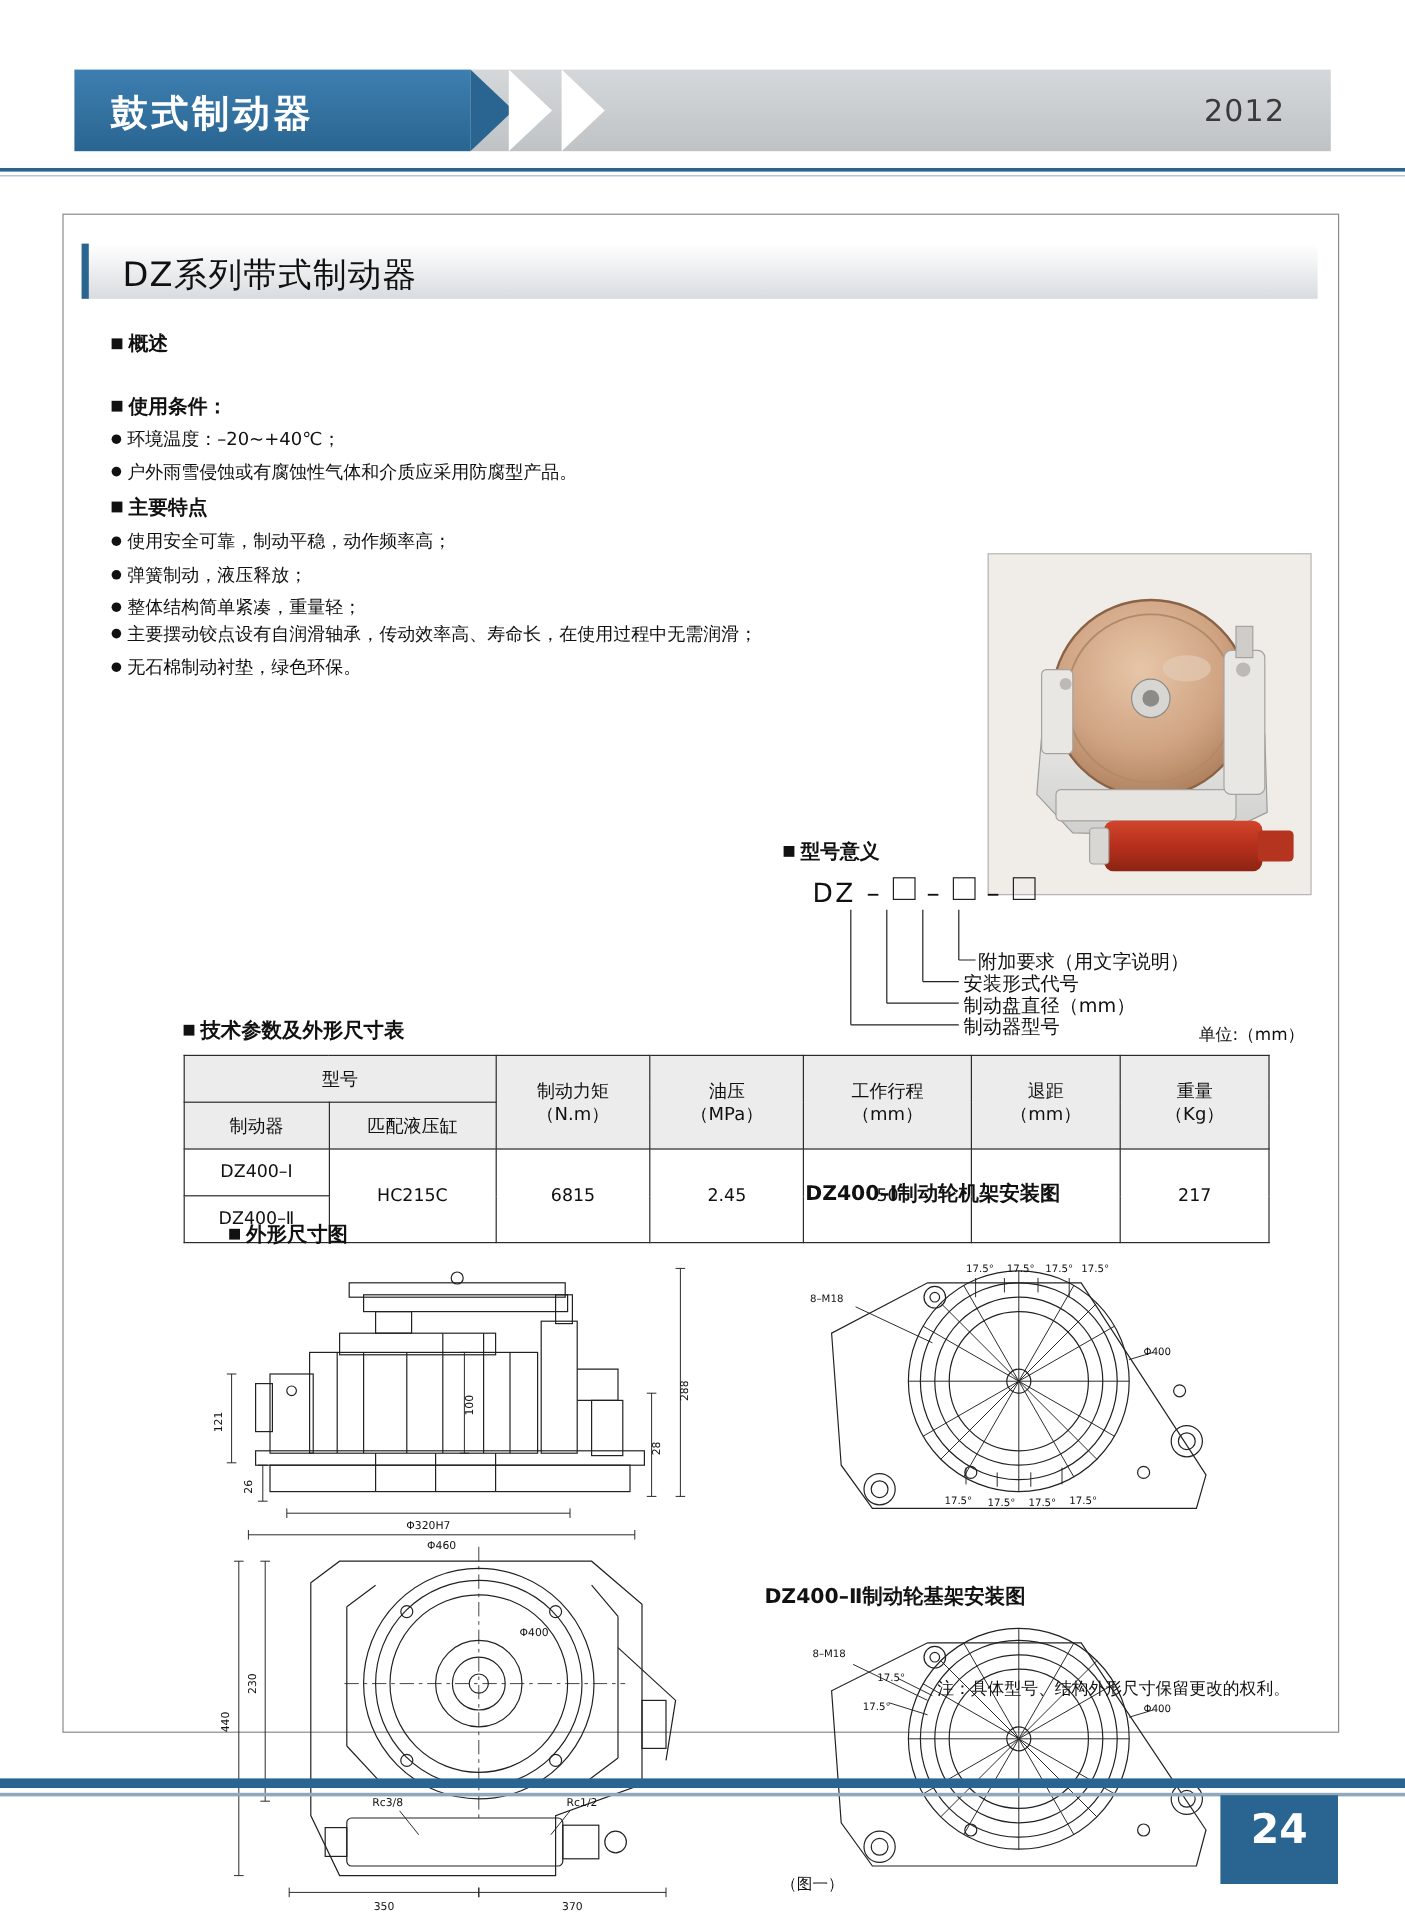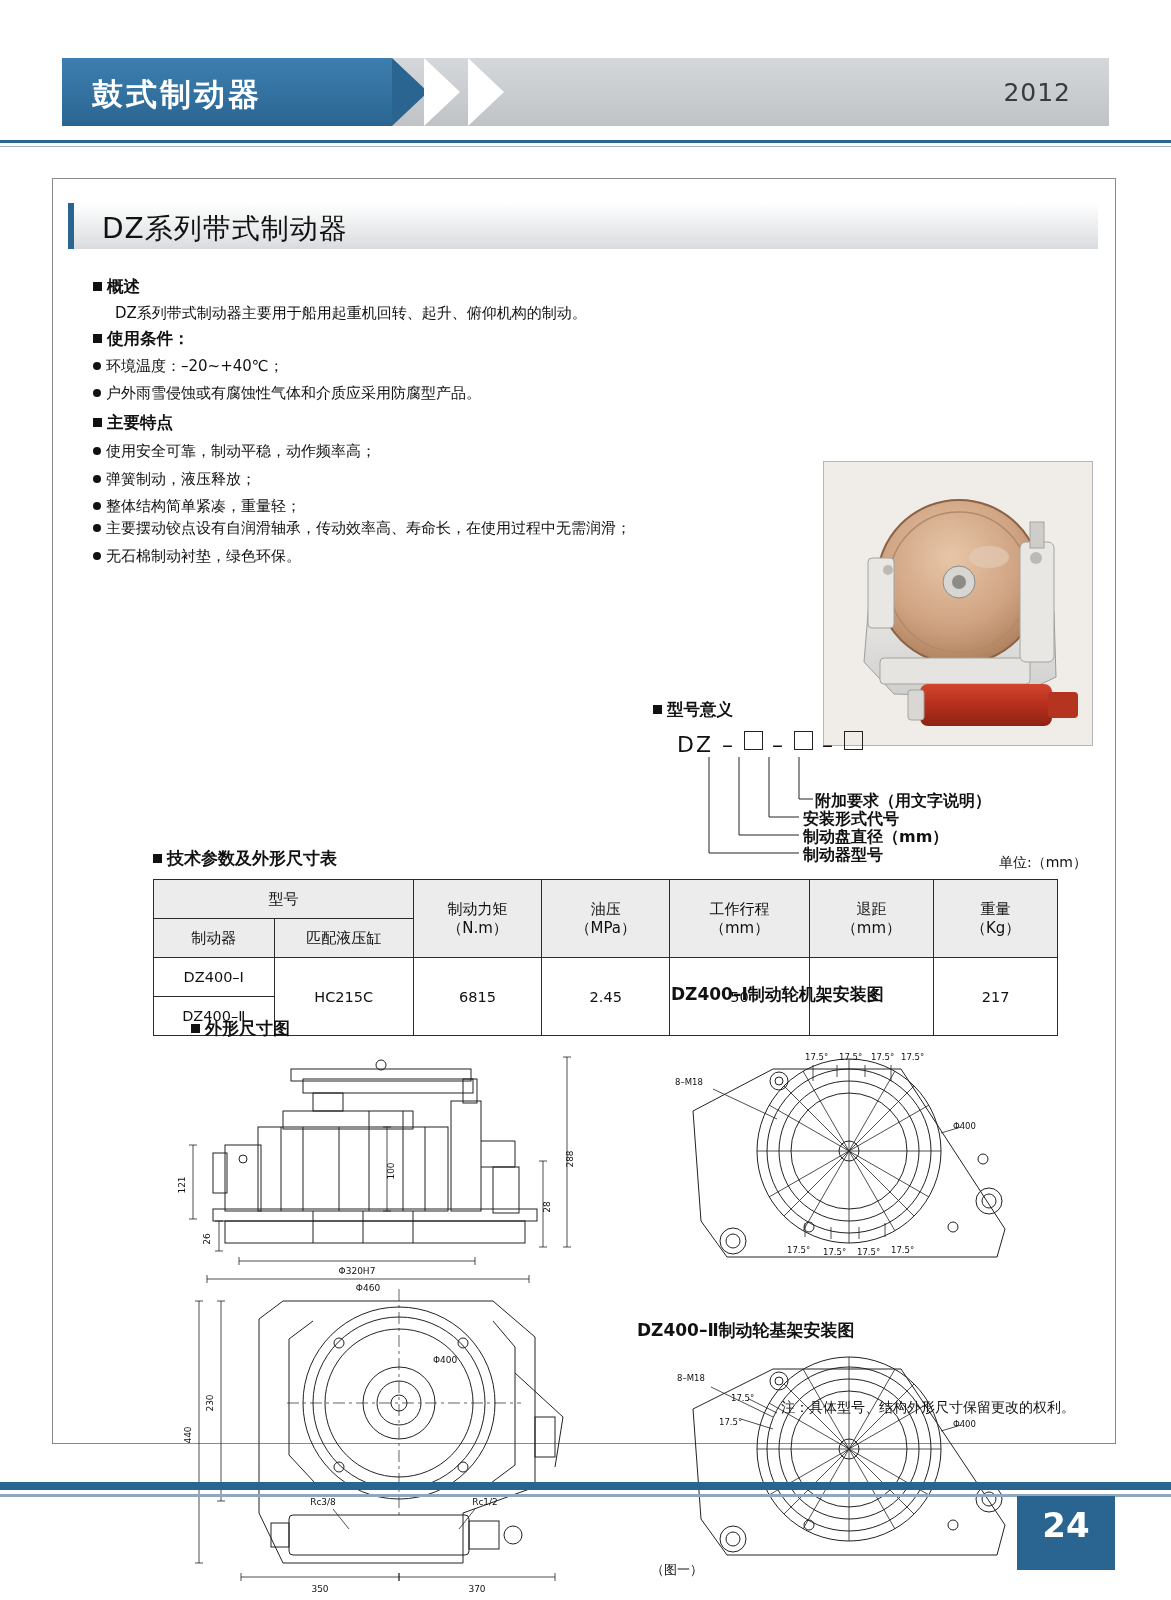--- a/index.html
+++ b/index.html
@@ -125,21 +125,20 @@
 
   <div class="title-bar">
     <div class="bluebar"></div>
     <div class="txt">DZ系列带式制动器</div>
   </div>
 
   <div class="sec" style="left:40px;top:96px;width:700px;">
     <div class="sec-h">
       <span class="sq"></span><span>概述</span>
     </div>
-    <div class="lead" style="margin-top:4px;">DZ系列带式制动器主要用于船用起重机回转、起升、俯仰机构的制动。</div>
   </div>
 
   <div class="sec" style="left:40px;top:148px;width:700px;">
     <div class="sec-h">
       <span class="sq"></span><span>使用条件：</span>
     </div>
     <div style="margin-top:5px;">
       <span class="dot"></span><span>环境温度：–20~+40℃；</span>
     </div>
     <div style="margin-top:5px;">
@@ -211,21 +210,21 @@
     </div>
     <div class="model-code">
       <span>DZ</span>
       <span>–</span>
       <span class="mbox"></span>
       <span>–</span>
       <span class="mbox"></span>
       <span>–</span>
       <span class="mbox"></span>
     </div>
-    <div style="position:relative;height:110px;font-weight:bold;">
+    <div style="position:relative;height:110px;">
       <svg width="420" height="110" style="position:absolute;left:0;top:0;">
         <path d="M56 0 V96" stroke="#222" fill="none"></path>
         <path d="M56 96 H146" stroke="#222" fill="none"></path>
         <path d="M86 0 V78" stroke="#222" fill="none"></path>
         <path d="M86 78 H146" stroke="#222" fill="none"></path>
         <path d="M116 0 V60" stroke="#222" fill="none"></path>
         <path d="M116 60 H146" stroke="#222" fill="none"></path>
         <path d="M146 0 V42" stroke="#222" fill="none"></path>
         <path d="M146 42 H160" stroke="#222" fill="none"></path>
       </svg>

